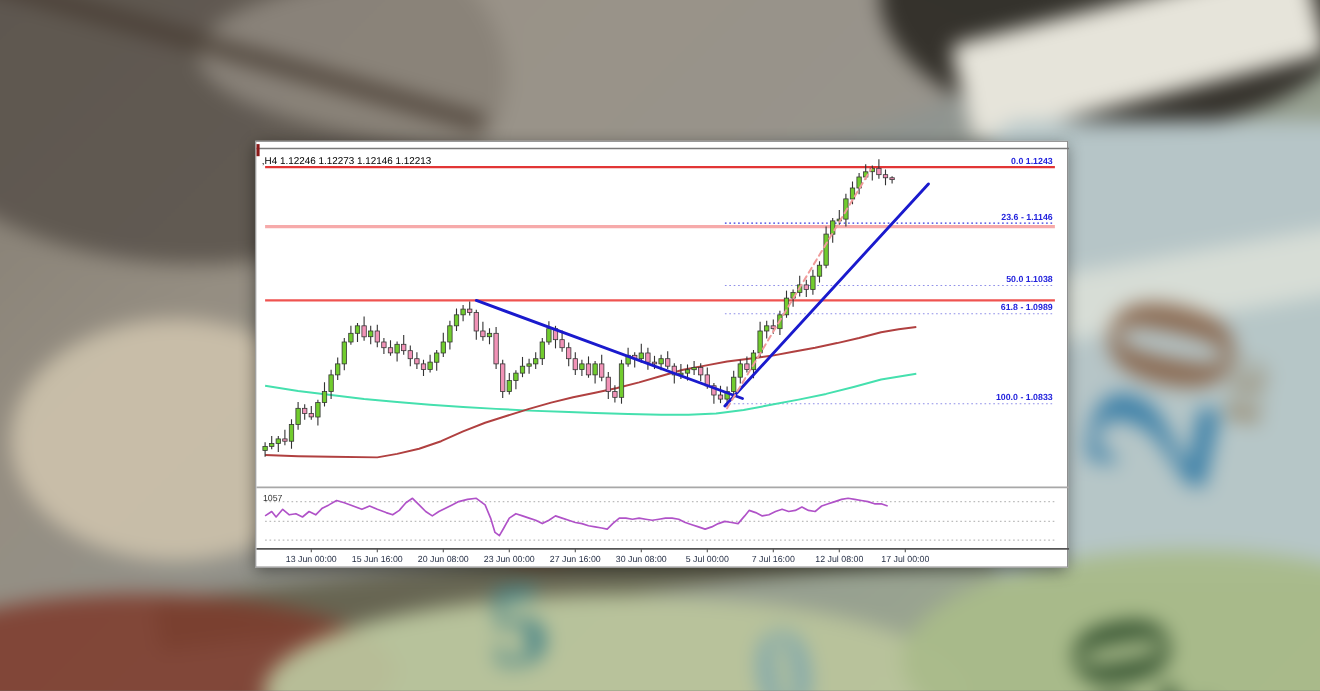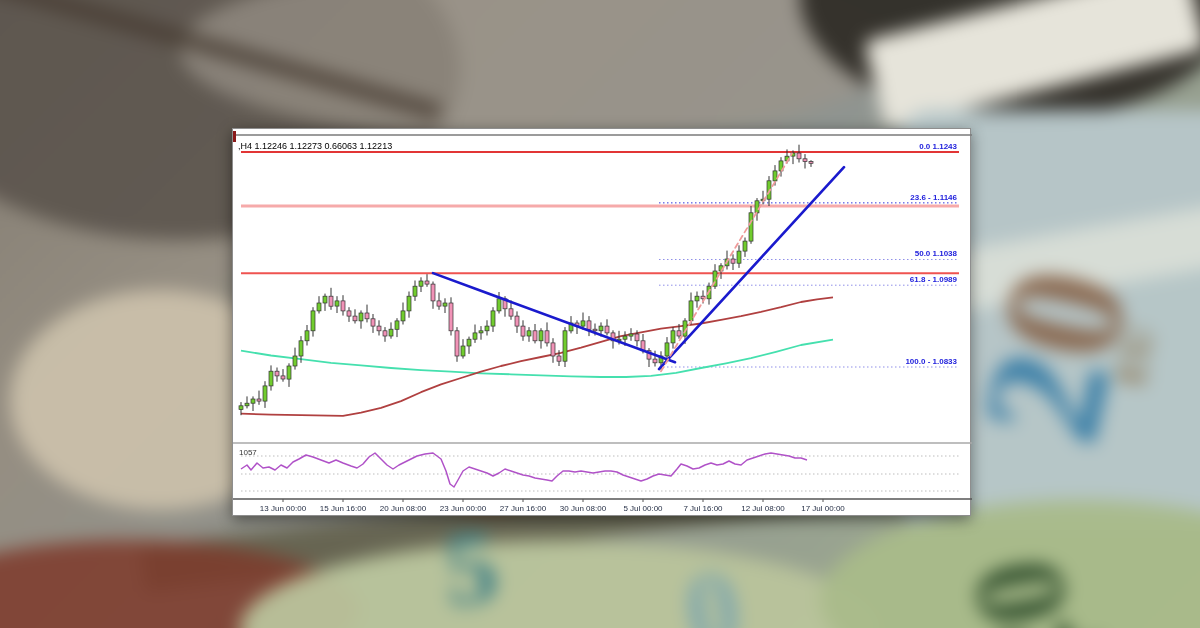--- a/index.html
+++ b/index.html
@@ -40,21 +40,21 @@
     <div class="blob" style="left:880px;top:560px;width:520px;height:200px;background:#a9bb8a;opacity:.95;"></div>
     <div class="bnum" style="left:1030px;top:330px;font-size:170px;transform:rotate(-78deg);"><span style="color:#3c80a8;">2</span><span style="color:#8a6a52;">0</span></div>
     <div class="bnum" style="left:1165px;top:395px;font-size:42px;color:#8a6f4a;transform:rotate(-80deg);">EU</div>
     <div class="bnum" style="left:505px;top:575px;font-size:105px;color:#3e7f86;transform:rotate(-6deg);">5</div>
     <div class="bnum" style="left:745px;top:615px;font-size:110px;color:#7fa7ad;transform:rotate(-8deg);">0</div>
     <div class="bnum" style="left:1020px;top:620px;font-size:130px;color:#33512f;transform:rotate(-100deg);">20</div>
     <div class="bnum" style="left:1130px;top:690px;font-size:60px;color:#2e4d33;transform:rotate(-15deg);">Є</div>
   </div>
 
   <div class="panel">
-    <div class="chart-title">,H4 1.12246 1.12273 0.66063 1.12213</div>
+    <div class="chart-title">,H4 1.12246 1.12273 1.12146 1.12213</div>
     <svg id="chart-svg" width="739" height="388" viewBox="0 0 739 388">
         <line x1="0" y1="6" x2="739" y2="6" stroke="#7a7a7a" stroke-width="1.4"></line>
         <rect x="0" y="2" width="3" height="11" fill="#8b1a1a"></rect>
         <line x1="426" y1="22.995999999999214" x2="726" y2="22.995999999999214" stroke="#6b6be8" stroke-width="1" stroke-dasharray="1.5 2.5"></line>
         <line x1="426" y1="73.86279999999945" x2="726" y2="73.86279999999945" stroke="#3333dd" stroke-width="1" stroke-dasharray="1.5 2.5"></line>
         <line x1="426" y1="130.4980000000002" x2="726" y2="130.4980000000002" stroke="#8f8fe8" stroke-width="1" stroke-dasharray="1.5 2.5"></line>
         <line x1="426" y1="156.1935999999997" x2="726" y2="156.1935999999997" stroke="#8f8fe8" stroke-width="1" stroke-dasharray="1.5 2.5"></line>
         <line x1="426" y1="238" x2="726" y2="238" stroke="#8f8fe8" stroke-width="1" stroke-dasharray="1.5 2.5"></line>
         <line x1="8" y1="22.995999999999214" x2="726" y2="22.995999999999214" stroke="#e23535" stroke-width="2"></line>
         <line x1="8" y1="77.00919999999911" x2="726" y2="77.00919999999911" stroke="#f6aaaa" stroke-width="3"></line>

